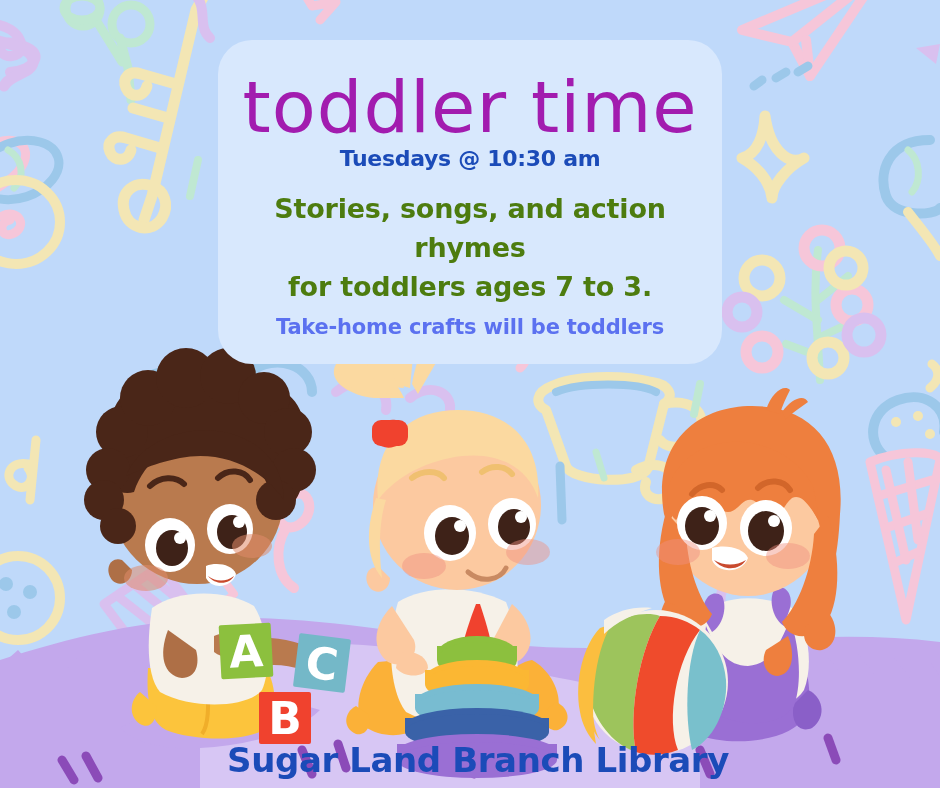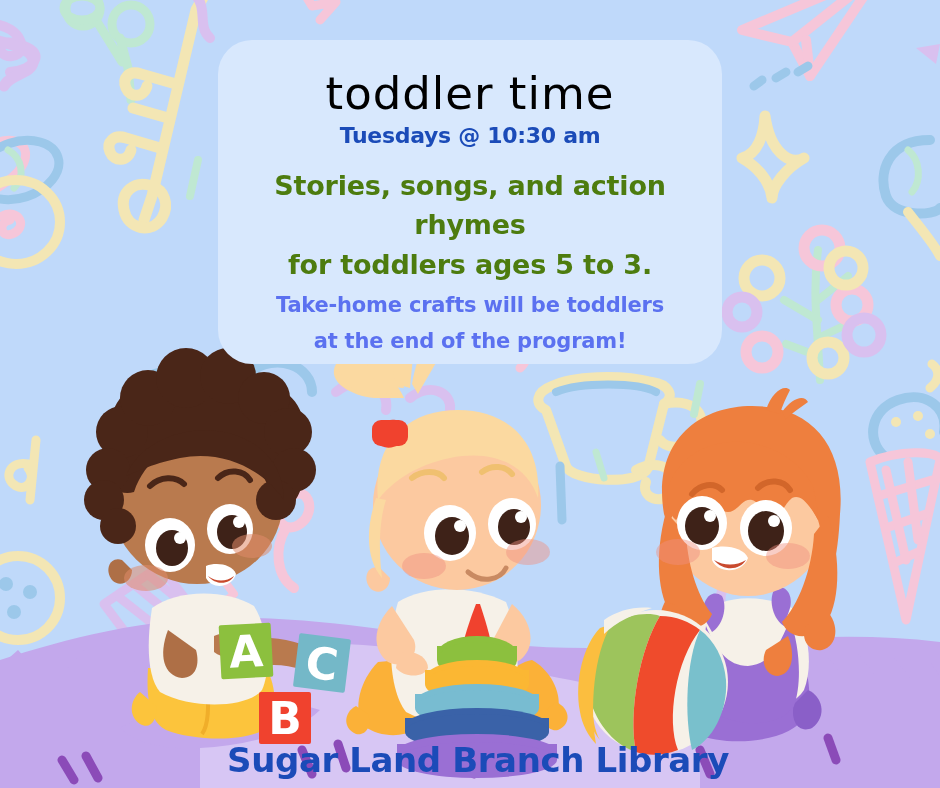--- a/index.html
+++ b/index.html
@@ -29,27 +29,26 @@
     position: absolute;
     left: 218px; top: 40px;
     width: 504px; height: 324px;
     background: #d8e8fd;
     border-radius: 34px;
     text-align: center;
     padding-top: 16px;
   }
   .title {
     font-family: "DejaVu Sans", "Liberation Sans", sans-serif;
-    font-size: 45px;
+    font-size: 72px;
     line-height: 1.05;
     font-weight: 400;
-    color: #000000;
+    color: #a21caf;
     letter-spacing: 1px;
     margin-top: 14px;
-    margin-bottom: 6px;
   }
   .subtitle {
     font-size: 22px;
     font-weight: 700;
     color: #1b4bb8;
     letter-spacing: -0.3px;
     margin-bottom: 18px;
   }
   .body-lg {
     font-size: 27px;
@@ -584,20 +583,19 @@
     <span>C</span>
   </div>
   <div class="block" id="block-b">
     <span>B</span>
   </div>
 
   <div id="text-card">
     <div class="title">toddler time</div>
     <div class="subtitle">Tuesdays @ 10:30 am</div>
     <div class="body-lg">Stories, songs, and action rhymes</div>
-    <div class="body-lg">for toddlers ages 5 to 3.</div>
+    <div class="body-lg">for toddlers ages 7 to 3.</div>
     <div class="body-sm">Take-home crafts will be toddlers</div>
-    <div class="body-sm">at the end of the program!</div>
   </div>
 
   <div id="footer-text">Sugar Land Branch Library</div>
 
 </div>
 
 </body></html>

